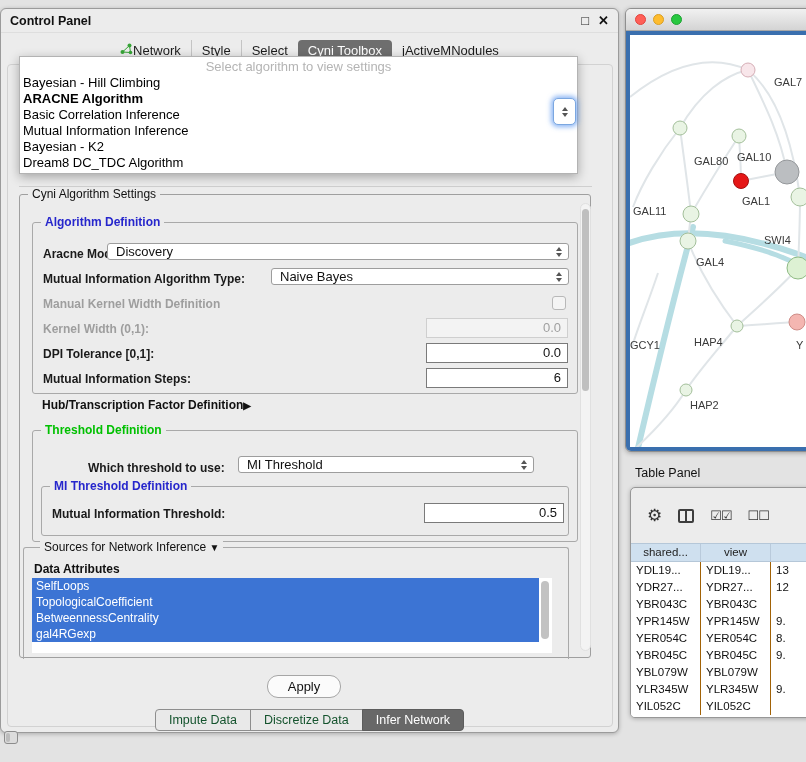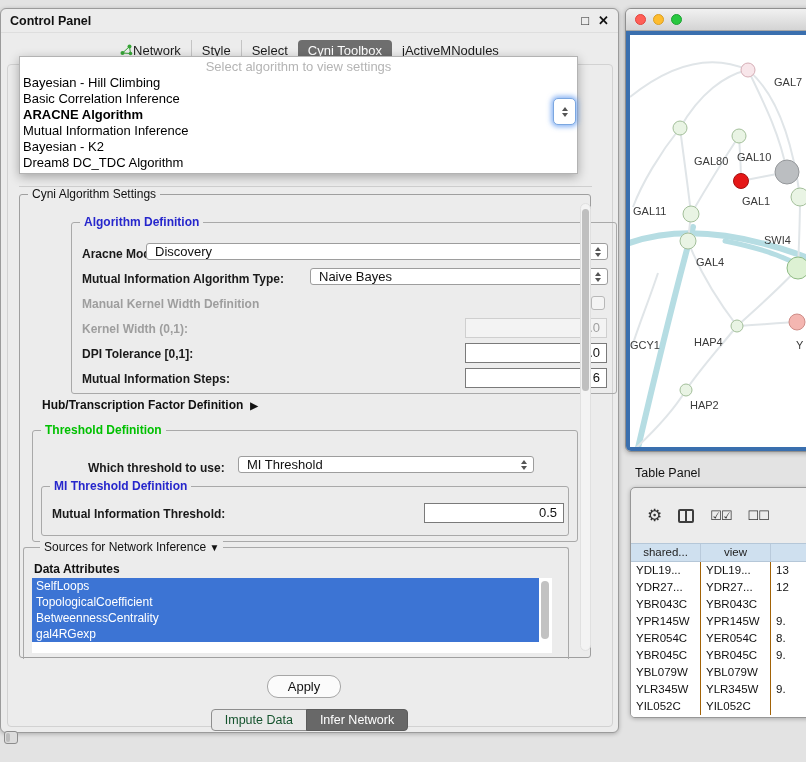--- a/index.html
+++ b/index.html
@@ -11,21 +11,21 @@
   .cp { position:absolute; left:0; top:8px; width:619px; height:725px; background:#ececec;
         border:1px solid #9b9b9b; border-radius:6px; box-shadow:0 1px 4px rgba(0,0,0,.25); }
   .cp-title { position:absolute; top:0; left:0; right:0; height:24px; display:flex; align-items:center;
         padding:0 9px; font-weight:bold; font-size:12.5px; border-bottom:1px solid #dedede; }
   .win-icons { margin-left:auto; display:flex; gap:9px; align-items:center; font-weight:normal; }
   .win-icons .flo { font-size:13px; color:#222; }
   .win-icons .clo { font-size:13px; font-weight:bold; color:#111; }
 
   .cp-tabs { position:absolute; top:28px; left:0; right:0; height:26px; display:flex; justify-content:center;
         align-items:center; font-size:13px; color:#1c1c1c; }
-  .tab { padding:3px 10px; display:flex; align-items:center; }
+  .tab { padding:3px 10px; display:flex; align-items:flex-start; }
   .tab.sepl { border-left:1px solid #c4c4c4; }
   .tab.active { background:#6e6e6e; color:#fff; border-radius:4px; border-left:none; }
 
   .content-frame { position:absolute; left:6px; top:55px; width:606px; height:663px;
         border:1px solid #d2d2d2; border-radius:4px; }
 
   
   .popup { position:absolute; left:18px; top:47px; width:559px; background:#fff; border:1px solid #b3b3b3;
         box-shadow:0 3px 10px rgba(0,0,0,.3); padding:1px 0 2px 0; z-index:30; }
   .popup-placeholder { text-align:center; color:#b4b4b4; font-size:13px; line-height:17px; }
@@ -59,21 +59,21 @@
         border-bottom:4.5px solid #555; }
   .tri-dn { width:0; height:0; border-left:3.5px solid transparent; border-right:3.5px solid transparent;
         border-top:4.5px solid #555; }
 
   .field { position:absolute; height:20px; background:#fff; border:1px solid #7a7a7a; font-size:13px;
         text-align:right; padding:0 6px; line-height:18px; }
   .field.dis { background:#f3f3f3; border:1px solid #cfcfcf; color:#a0a0a0; }
 
   .chk { position:absolute; width:14px; height:14px; border:1px solid #b8b8b8; background:#f4f4f4; border-radius:3px; }
 
-  .hub-row { position:absolute; left:22px; top:203px; display:flex; align-items:center; gap:7px;
+  .hub-row { position:absolute; left:22px; top:203px; display:flex; align-items:center; 
         font-size:12px; font-weight:bold; }
   .arrow-glyph { font-size:10px; color:#111; }
 
   .attr-label { position:absolute; left:10px; top:14px; font-size:12px; font-weight:bold; }
   .attr-list { position:absolute; left:8px; top:30px; width:520px; height:75px; background:#fff; overflow:hidden; }
   .attr-item { height:16px; line-height:16px; font-size:12px; padding-left:4px; color:#fff;
         background:#3c74d4; width:calc(100% - 13px); white-space:nowrap; }
   .list-scroll { position:absolute; right:1px; top:2px; width:8px; height:58px; background:#c2c2c2; border-radius:4px; }
 
   .v-scroll { position:absolute; left:560px; top:8px; width:11px; height:448px; background:#f3f3f3;
@@ -170,39 +170,39 @@
     </nav>
 
     <div class="content-frame"></div>
 
     <div class="hline"></div>
 
     <div class="popup">
       <div class="popup-placeholder">Select algorithm to view settings</div>
       <div>
           <div class="popup-item">Bayesian - Hill Climbing</div>
+          <div class="popup-item sel">ARACNE Algorithm</div>
           <div class="popup-item">Basic Correlation Inference</div>
-          <div class="popup-item sel">ARACNE Algorithm</div>
           <div class="popup-item">Mutual Information Inference</div>
           <div class="popup-item">Bayesian - K2</div>
           <div class="popup-item">Dream8 DC_TDC Algorithm</div>
         </div>
     </div>
 
     <div class="combo-fragment">
       <span class="spin" style="position:static; transform:none;">
         <span class="tri-up"></span>
           <span class="tri-dn"></span>
       </span>
     </div>
 
     <section class="grp-settings">
       <span class="legend">Cyni Algorithm Settings</span>
 
-      <div class="group" style="left:12px; top:27px; width:546px; height:172px;margin-left:39px;">
+      <div class="group" style="left:12px; top:27px; width:546px; height:172px;">
         <span class="legend blue">Algorithm Definition</span>
 
         <span class="lbl" style="left:10px; top:24px;">Aracne Mode:</span>
         <div class="combo" style="left:74px; top:20px; width:462px;">
           <span>Discovery</span>
           <span class="spin">
               <span class="tri-up"></span>
               <span class="tri-dn"></span>
             </span>
         </div>
@@ -270,20 +270,21 @@
 
       <div class="v-scroll">
         <div class="thumb"></div>
       </div>
     </section>
 
     <button class="apply-btn">Apply</button>
 
     <div class="bottom-tabs">
       <div class="seg">Impute Data</div>
+      <div class="seg">Discretize Data</div>
       <div class="seg active">Infer Network</div>
     </div>
   </section>
 
   <section class="net-win">
     <header class="net-title">
       <span class="tl red"></span>
       <span class="tl yellow"></span>
       <span class="tl green"></span>
     </header>

